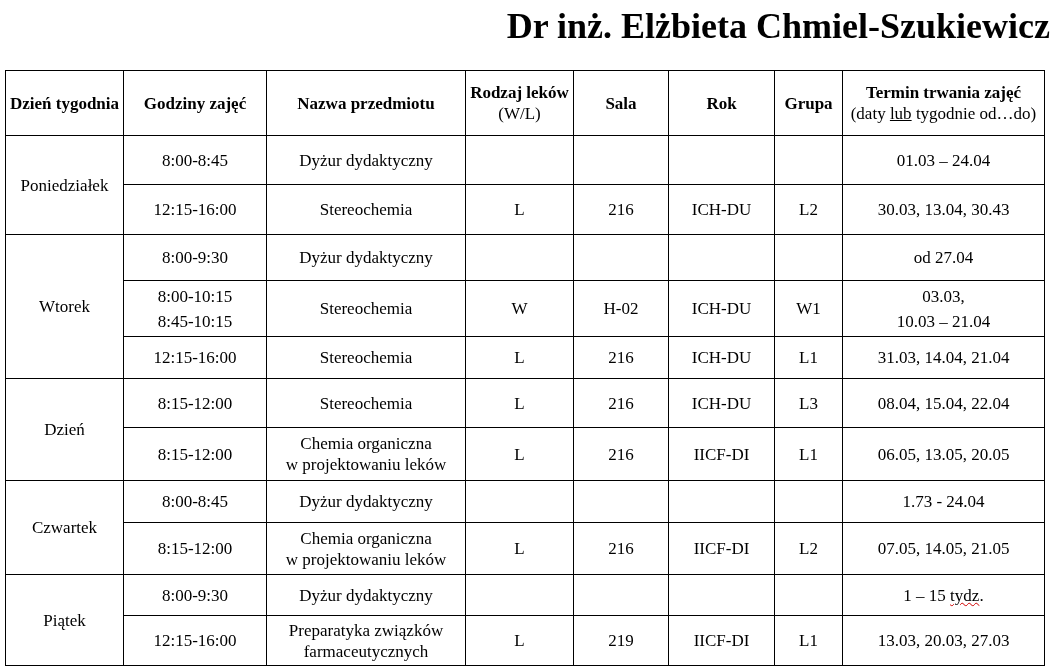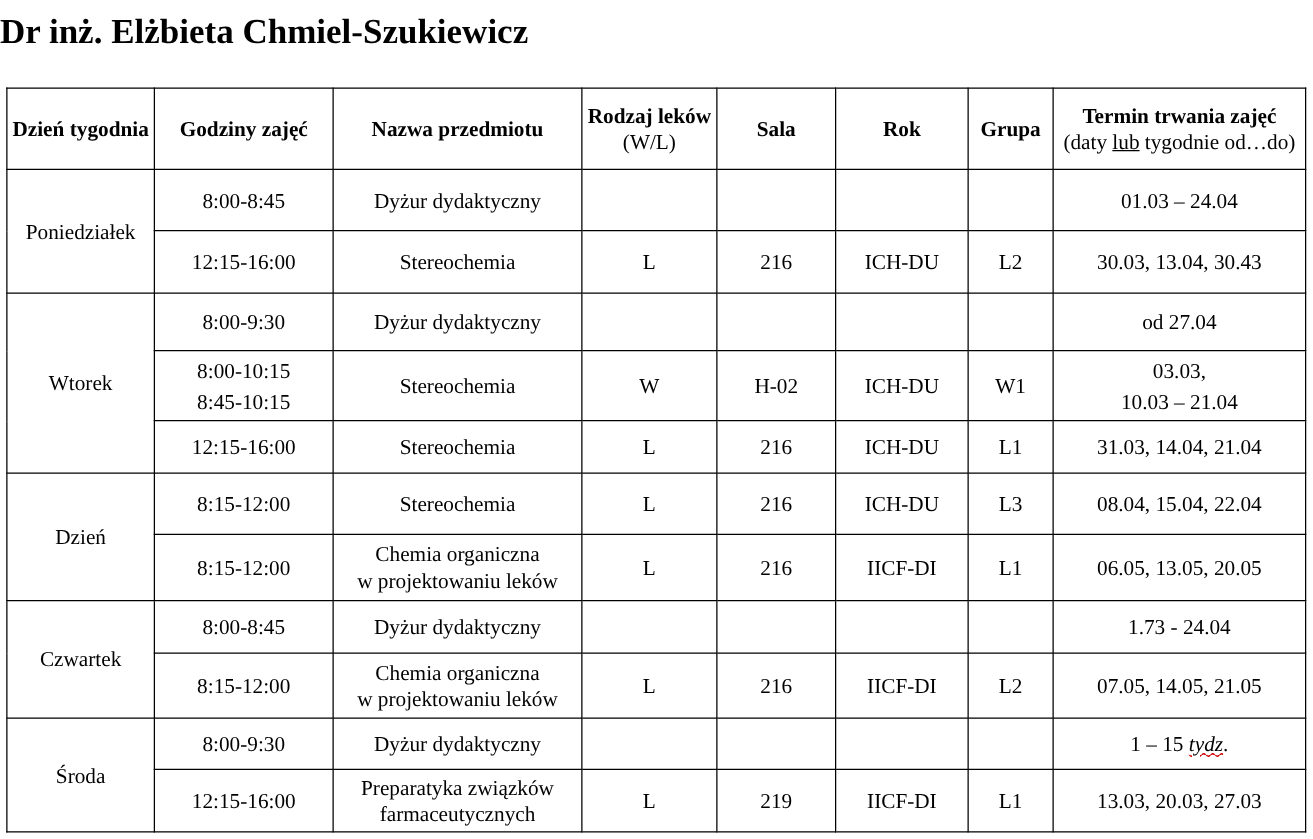--- a/index.html
+++ b/index.html
@@ -1,28 +1,28 @@
 <!DOCTYPE html>
 <html><head>
 <meta charset="utf-8">
 <style>
   html, body { margin: 0; padding: 0; background: #ffffff; }
   body { width: 1050px; height: 671px; position: relative; overflow: hidden;
          font-family: "Liberation Serif", "DejaVu Serif", serif; color: #000; }
-  .title { position: absolute; top: 8px; left: 0; width: 1050px; text-align: left;
-           font-size: 28px; font-weight: bold; line-height: 36px; }
+  .title { position: absolute; top: 8px; left: 0; width: 1050px; text-align: right;
+           font-size: 36px; font-weight: bold; line-height: 36px; }
   table.sched { position: absolute; top: 70px; left: 5px; border-collapse: collapse;
                 width: 1039px; table-layout: fixed; }
   table.sched td, table.sched th { border: 1.5px solid #000; text-align: center;
                 vertical-align: middle; font-size: 17px; line-height: 21px; padding: 0 2px; }
   table.sched th { font-weight: bold; height: 64px; }
   th .norm { font-weight: normal; }
   th .u { text-decoration: underline; }
   td.day { font-weight: normal; }
-  .spell { text-decoration: underline wavy #d00000; text-decoration-thickness: 1px; font-style: italic; }
+  .spell { text-decoration: underline wavy #d00000; text-decoration-thickness: 1px; }
 </style>
 </head>
 <body>
 
 <div class="title">Dr inż. Elżbieta Chmiel-Szukiewicz</div>
 
 <table class="sched">
   <colgroup>
     <col style="width:118px">
       <col style="width:143px">
@@ -128,21 +128,21 @@
     <td>8:15-12:00</td>
     <td><span>Chemia organiczna</span><br><span>w projektowaniu leków</span></td>
     <td>L</td>
     <td>216</td>
     <td>IICF-DI</td>
     <td>L2</td>
     <td>07.05, 14.05, 21.05</td>
   </tr>
 
   <tr style="height:41px">
-    <td rowspan="2" class="day">Środa</td>
+    <td rowspan="2" class="day">Piątek</td>
     <td>8:00-9:30</td>
     <td>Dyżur dydaktyczny</td>
     <td></td>
     <td></td>
     <td></td>
     <td></td>
     <td><span>1 – 15 </span><span class="spell">tydz</span><span>.</span></td>
   </tr>
   <tr style="height:50px">
     <td>12:15-16:00</td>

